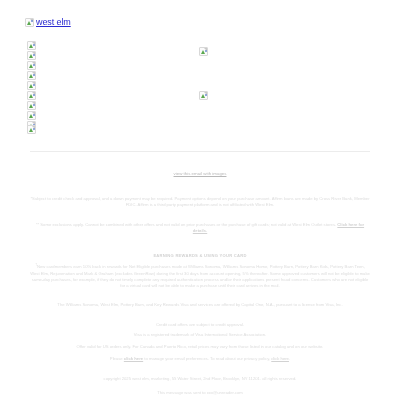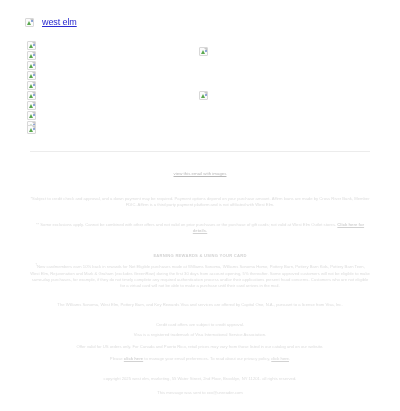--- a/index.html
+++ b/index.html
@@ -66,21 +66,21 @@
     border-radius: 50%;
   }
 
   
   .logo-row {
     position: absolute;
     left: 25px;
     top: 17px;
     display: flex;
     align-items: center;
-    gap: 8px;
+    gap: 2px;
   }
   .logo-alt {
     font-size: 9px;
     color: #2a2ad0;
     text-decoration: underline;
     white-space: nowrap;
     letter-spacing: -0.1px;
   }
 
   

